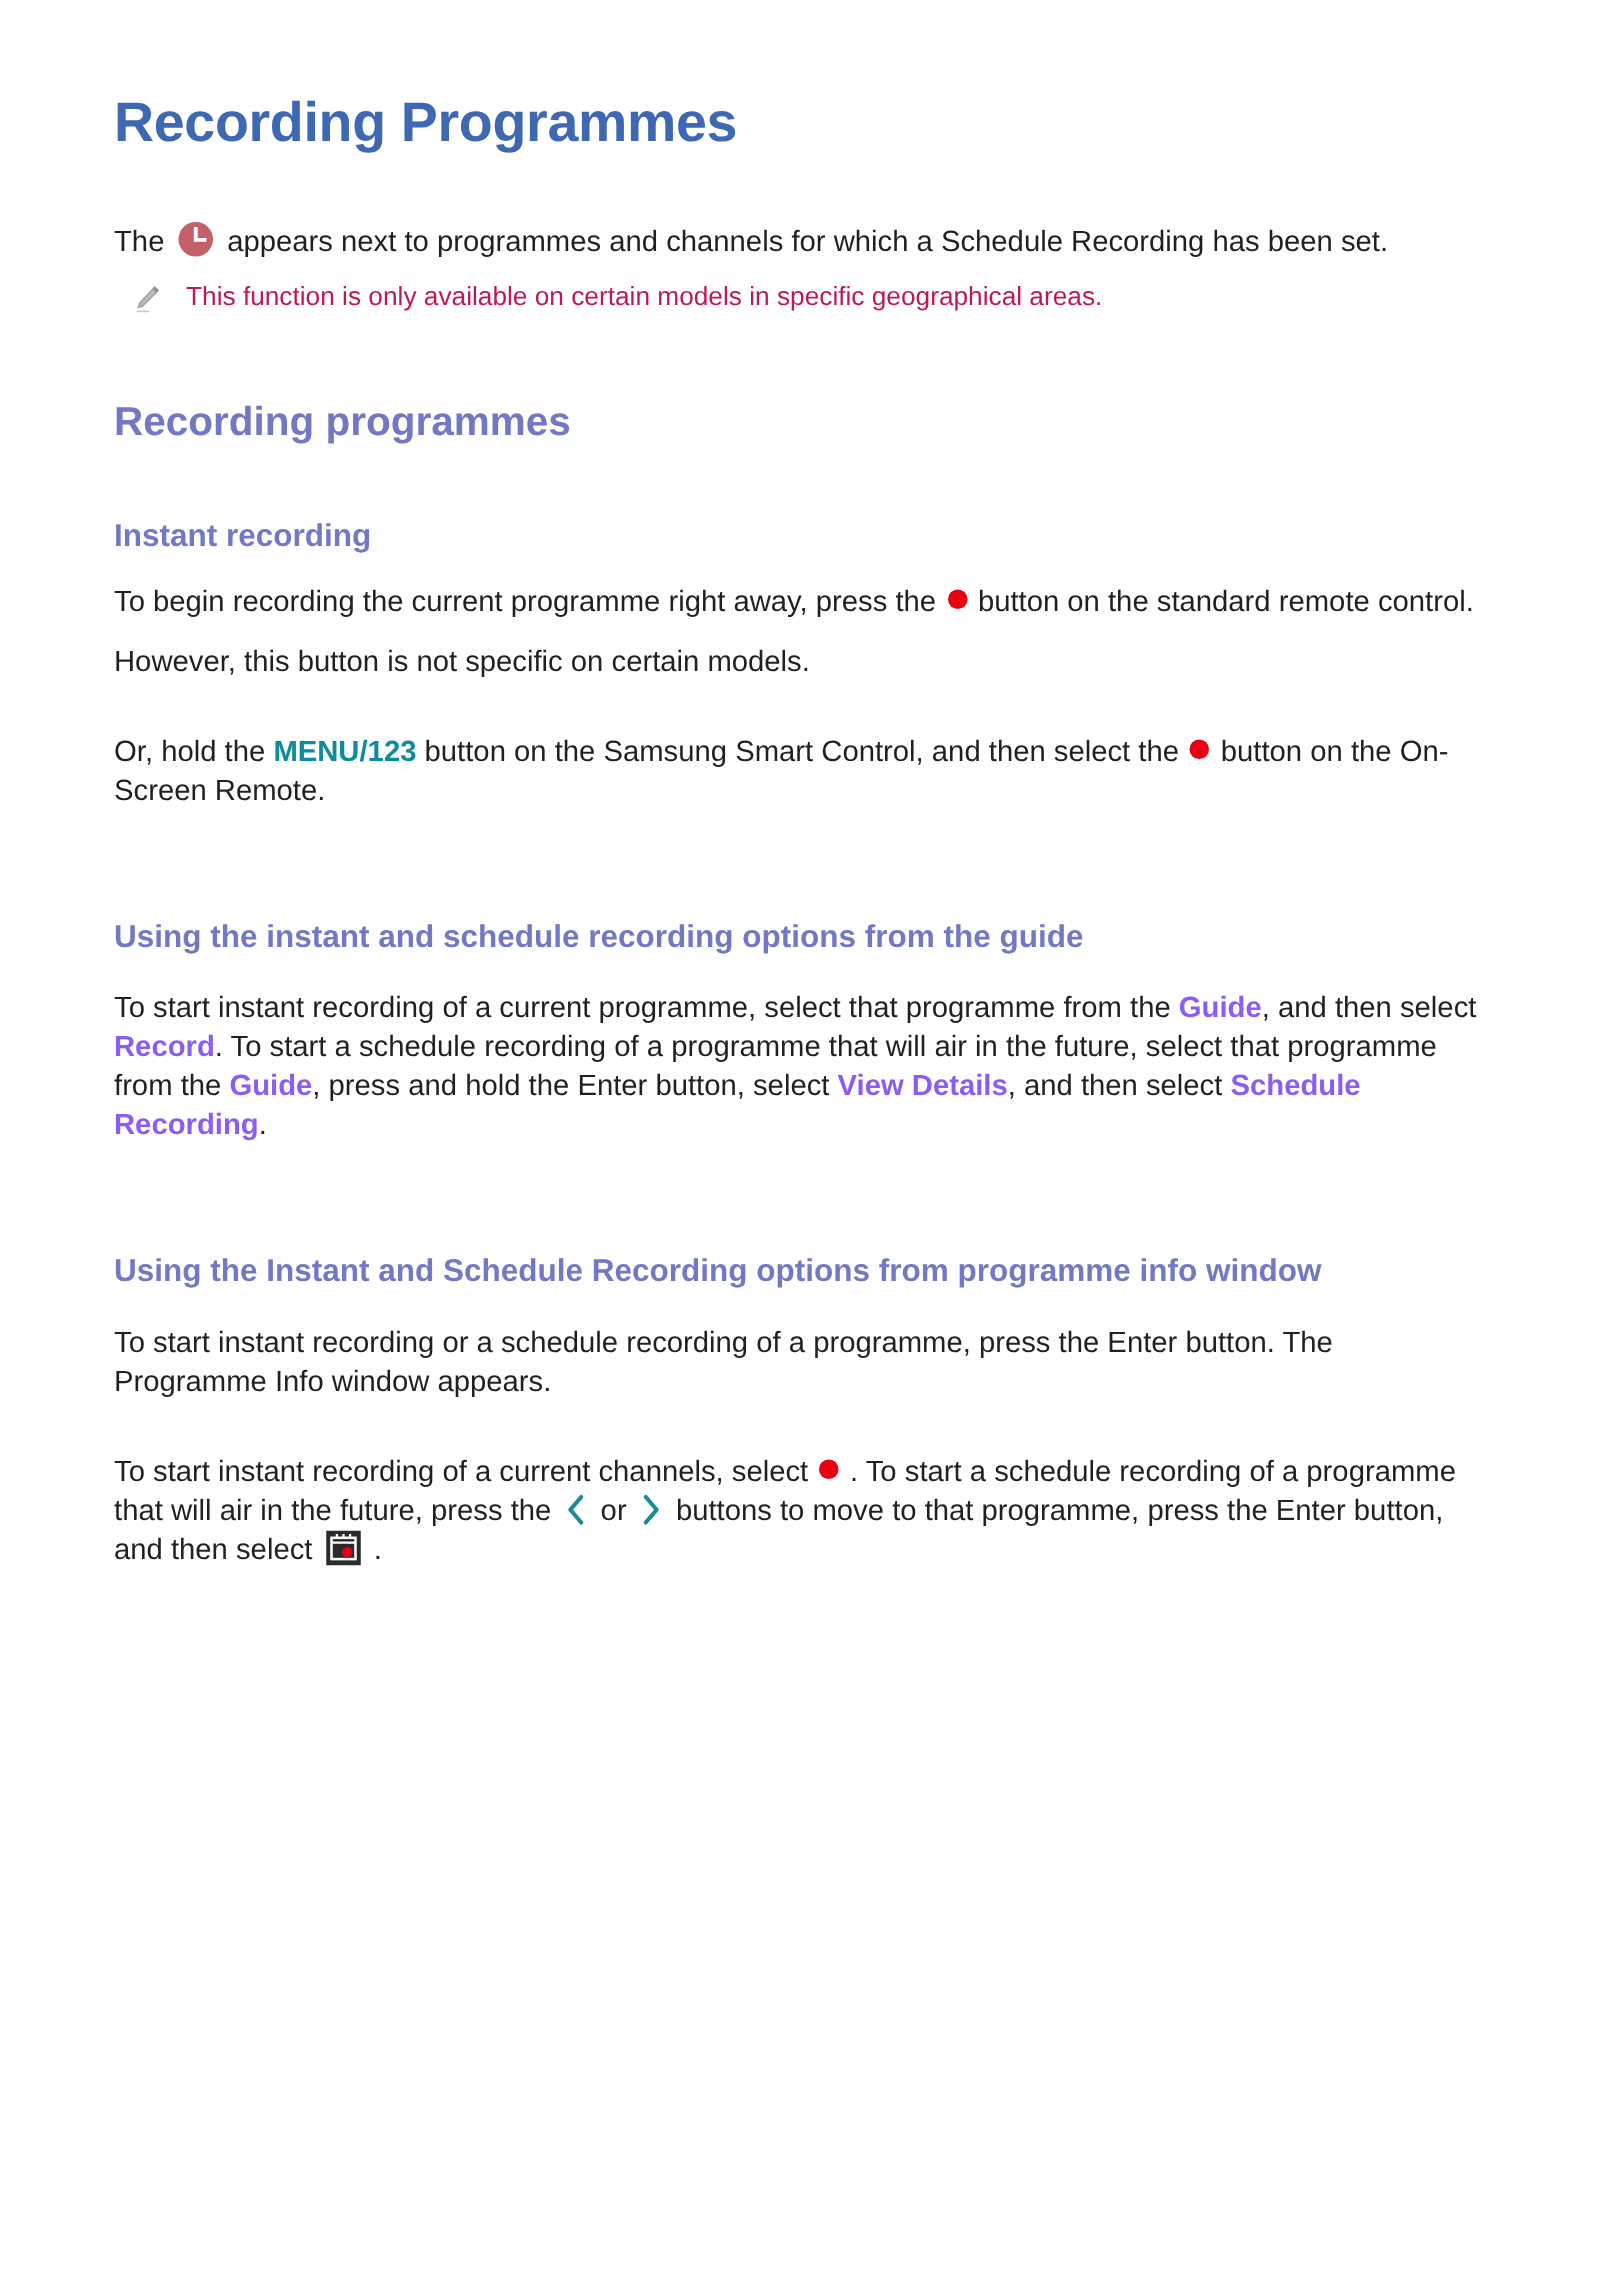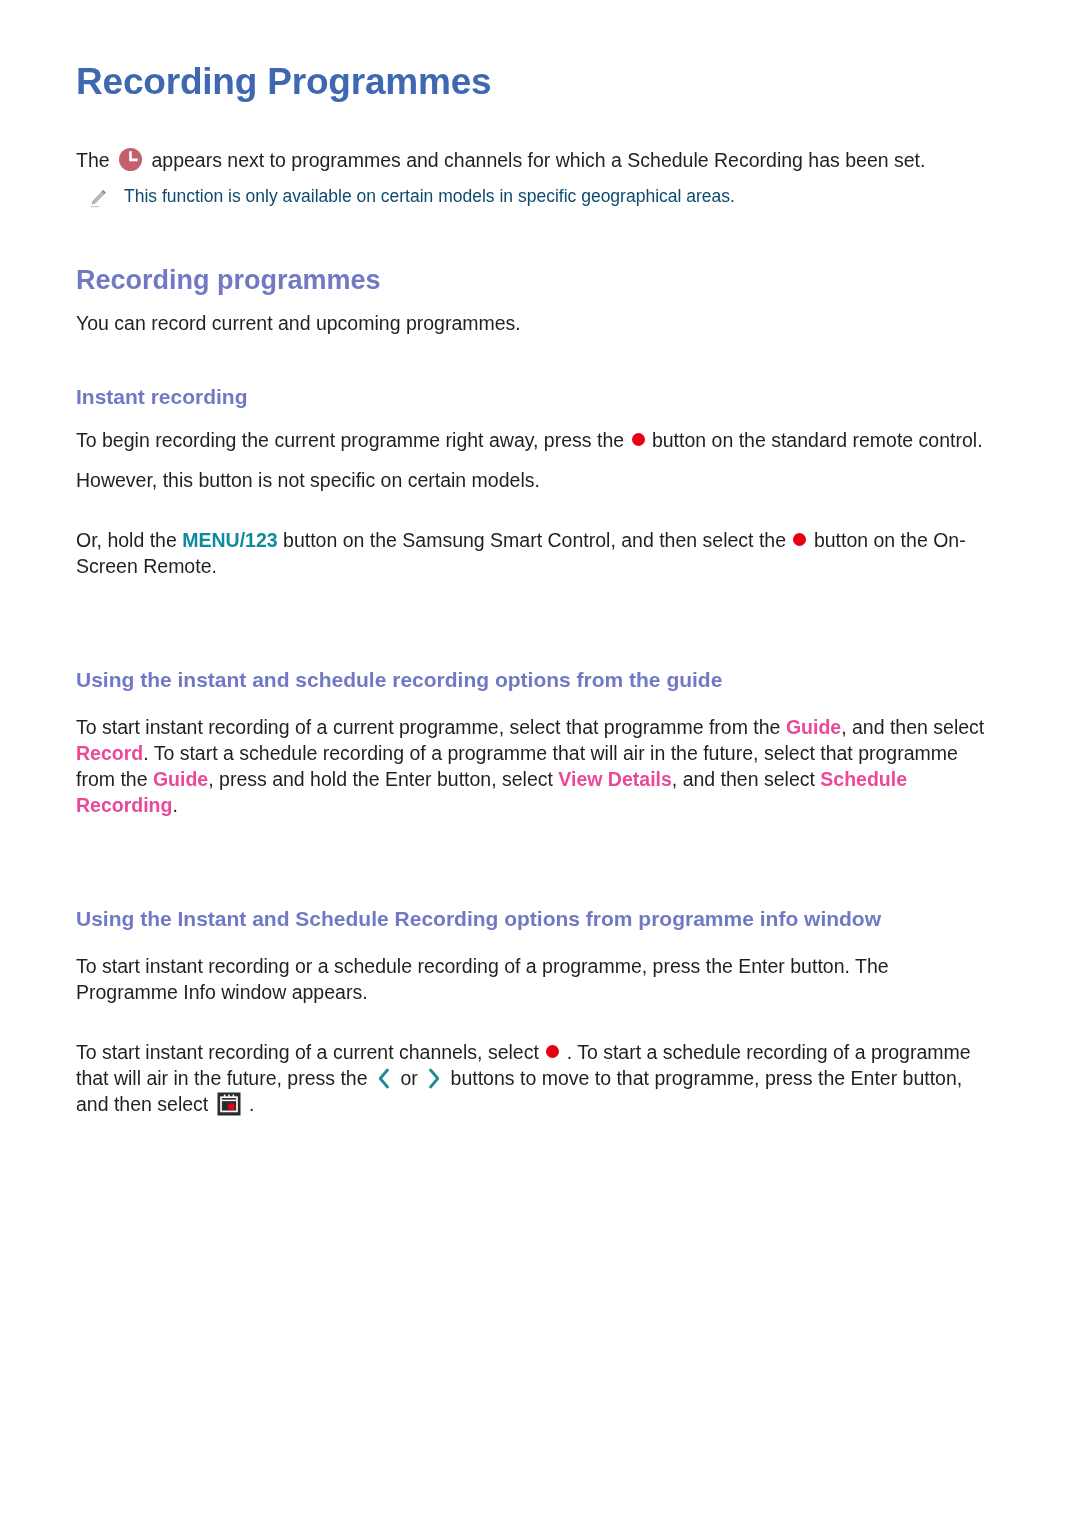--- a/index.html
+++ b/index.html
@@ -42,21 +42,21 @@
     font-size: 21px;
     font-weight: bold;
     color: #7179c4;
     margin: 0 0 18px 0;
     line-height: 1.2;
   }
   h4.sub2-title {
     font-size: 21px;
     font-weight: bold;
     color: #7179c4;
-    margin: 16px 0 22px 0;
+    margin: 0 0 22px 0;
     line-height: 1.2;
   }
 
   
   p.body {
     font-size: 19.5px;
     line-height: 26px;
     margin: 0 0 14px 0;
     color: #231f20;
     max-width: 930px;
@@ -78,21 +78,21 @@
   .note .note-ico {
     flex: 0 0 auto;
     width: 20px;
     height: 22px;
     margin-right: 16px;
     margin-top: 4px;
   }
   .note .note-txt {
     font-size: 17.5px;
     line-height: 24px;
-    color: #0c4a6e;
+    color: #be185d;
     max-width: 880px;
   }
 
   
   .rec-dot {
     display: inline-block;
     width: 13px;
     height: 13px;
     border-radius: 50%;
     background: #e60012;
@@ -115,21 +115,21 @@
   }
   .cal-ico {
     display: inline-block;
     width: 24px;
     height: 24px;
     vertical-align: -5px;
     margin: 0 3px;
   }
 
   .k-teal { color: #0c8c9e; font-weight: bold; }
-  .k-blue { color: #ec4899; font-weight: bold; }
+  .k-blue { color: #8b5cf6; font-weight: bold; }
 
   .sp-lg { height: 46px; }
   .sp-md { height: 34px; }
   .sp-sm { height: 20px; }
   .sp-xl { height: 58px; }
 </style>
 </head>
 <body>
 
 <div class="page">
@@ -155,21 +155,20 @@
         <path d="M3.0 18.6 H11.4" stroke="#c9cacc" stroke-width="1.2" fill="none"></path>
       </svg>
     </span>
     <span class="note-txt">This function is only available on certain models in specific geographical areas.</span>
   </div>
 
 
   <div class="sp-lg"></div>
 
   <h2 class="sec-title">Recording programmes</h2>
-  <p class="body">You can record current and upcoming programmes.</p>
 
   <div class="sp-md"></div>
 
   <h3 class="sub-title">Instant recording</h3>
 
   <p class="body">
     <span>To begin recording the current programme right away, press the</span>
     <span class="rec-dot"></span>
     <span>button on the standard remote control.</span>
   </p>

